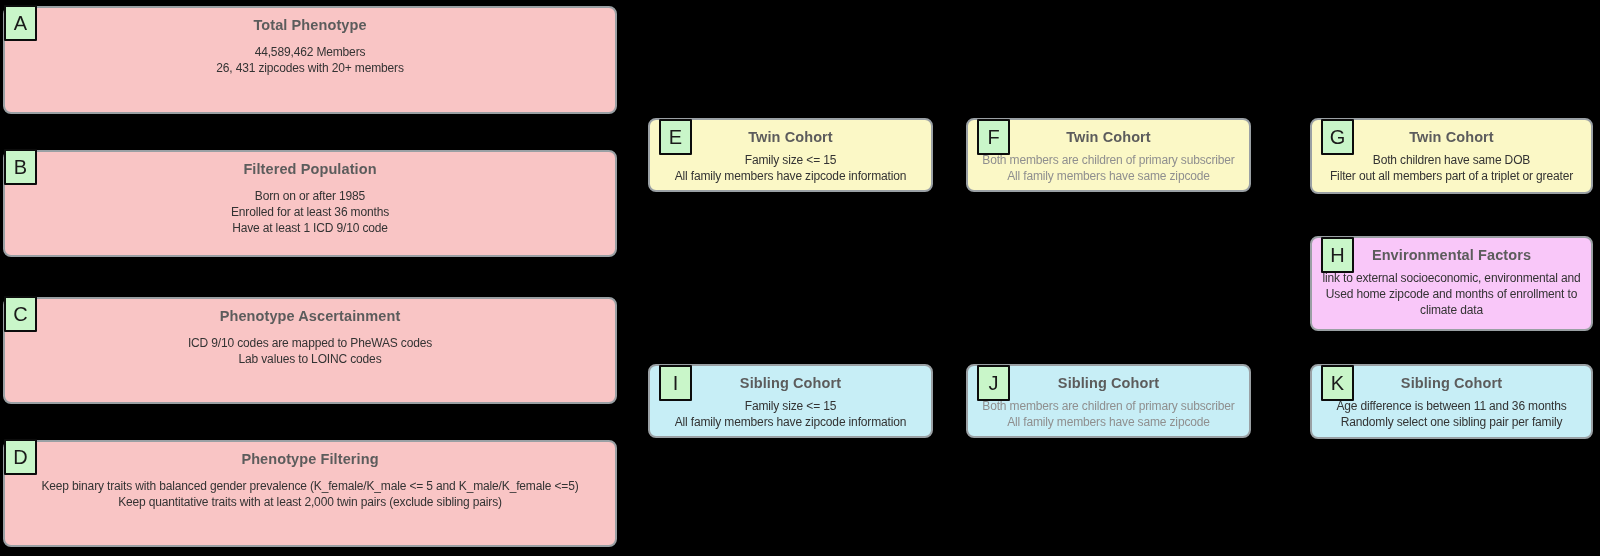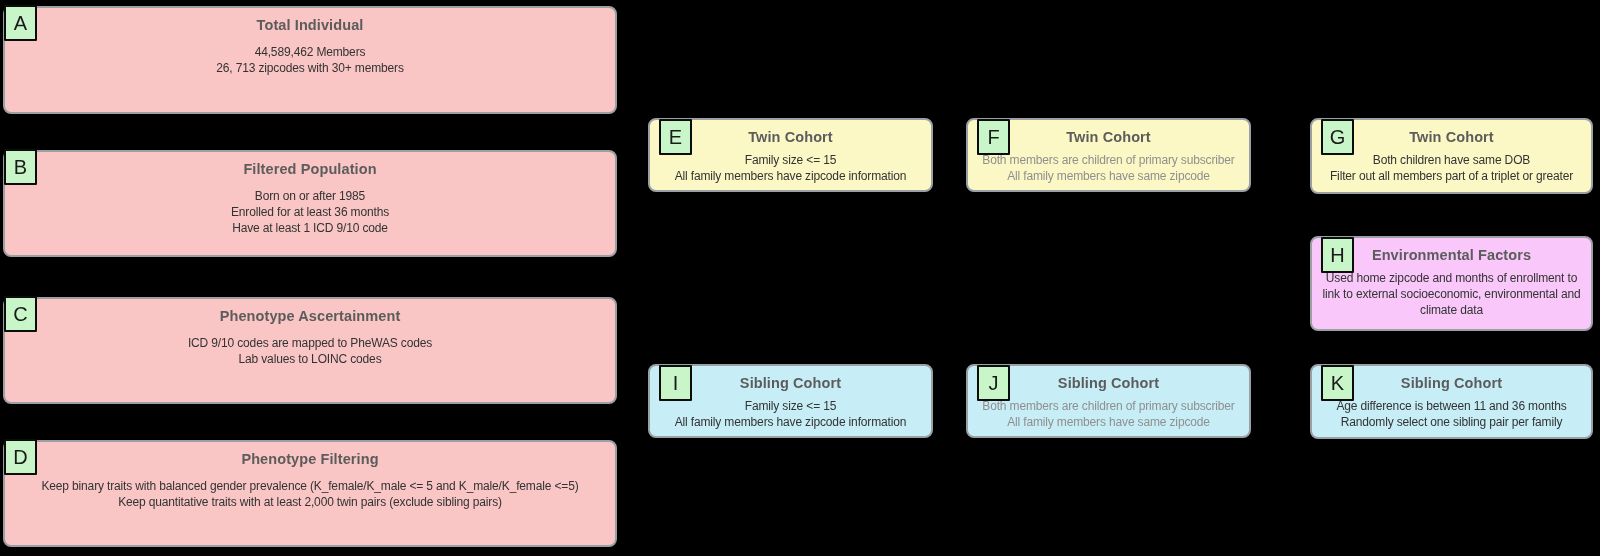--- a/index.html
+++ b/index.html
@@ -59,24 +59,24 @@
   .badge.corner { left: -1px; top: -3px; }
   .badge.inset  { left: 9px;  top: -1px; }
 </style>
 </head>
 <body>
 
 <div class="canvas" style="background: rgb(0, 0, 0);">
 
 <div class="node" style="left: 3px; top: 6px; width: 614px; height: 108px; background: rgb(249, 197, 197); border-color: rgb(154, 160, 164);">
       <div class="badge corner">A</div>
-      <div class="title">Total Individual</div>
+      <div class="title">Total Phenotype</div>
       <div class="body">
         <div class="line">44,589,462 Members</div>
-        <div class="line">26, 713 zipcodes with 30+ members</div>
+        <div class="line">26, 431 zipcodes with 20+ members</div>
       </div>
     </div>
     <div class="node" style="left: 3px; top: 150px; width: 614px; height: 107px; background: rgb(249, 197, 197); border-color: rgb(154, 160, 164);">
       <div class="badge corner">B</div>
       <div class="title">Filtered Population</div>
       <div class="body">
         <div class="line">Born on or after 1985</div>
         <div class="line">Enrolled for at least 36 months</div>
         <div class="line">Have at least 1 ICD 9/10 code</div>
       </div>
@@ -118,22 +118,22 @@
       <div class="title">Twin Cohort</div>
       <div class="body">
         <div class="line">Both children have same DOB</div>
         <div class="line">Filter out all members part of a triplet or greater</div>
       </div>
     </div>
     <div class="node small" style="left: 1310px; top: 236px; width: 283px; height: 95px; background: rgb(249, 199, 249); border-color: rgb(154, 160, 164);">
       <div class="badge inset">H</div>
       <div class="title">Environmental Factors</div>
       <div class="body">
+        <div class="line">link to external socioeconomic, environmental and</div>
         <div class="line">Used home zipcode and months of enrollment to</div>
-        <div class="line">link to external socioeconomic, environmental and</div>
         <div class="line">climate data</div>
       </div>
     </div>
     <div class="node small" style="left: 648px; top: 364px; width: 285px; height: 74px; background: rgb(199, 238, 246); border-color: rgb(154, 160, 164);">
       <div class="badge inset">I</div>
       <div class="title">Sibling Cohort</div>
       <div class="body">
         <div class="line">Family size &lt;= 15</div>
         <div class="line">All family members have zipcode information</div>
       </div>

